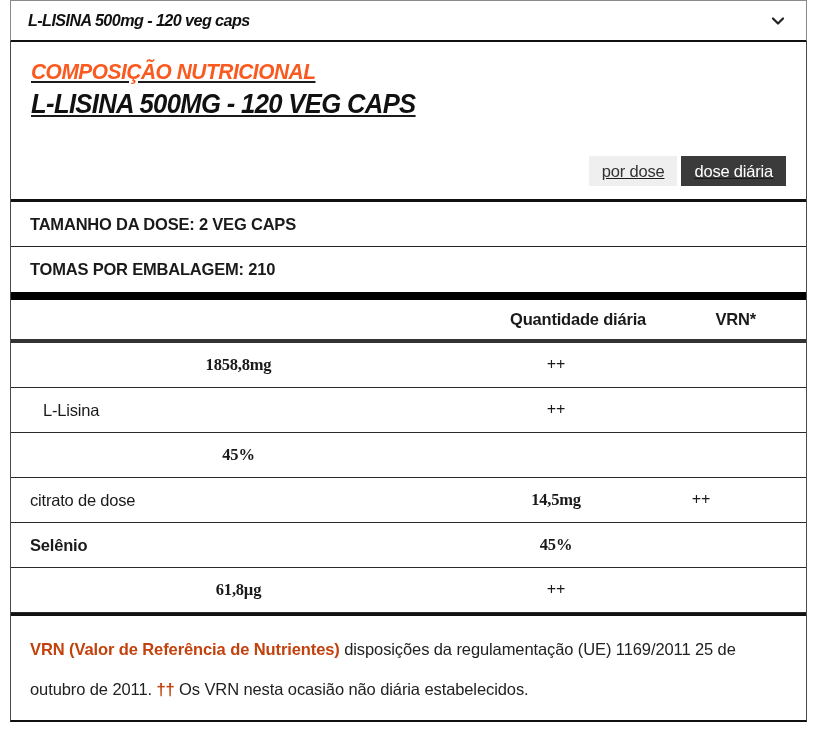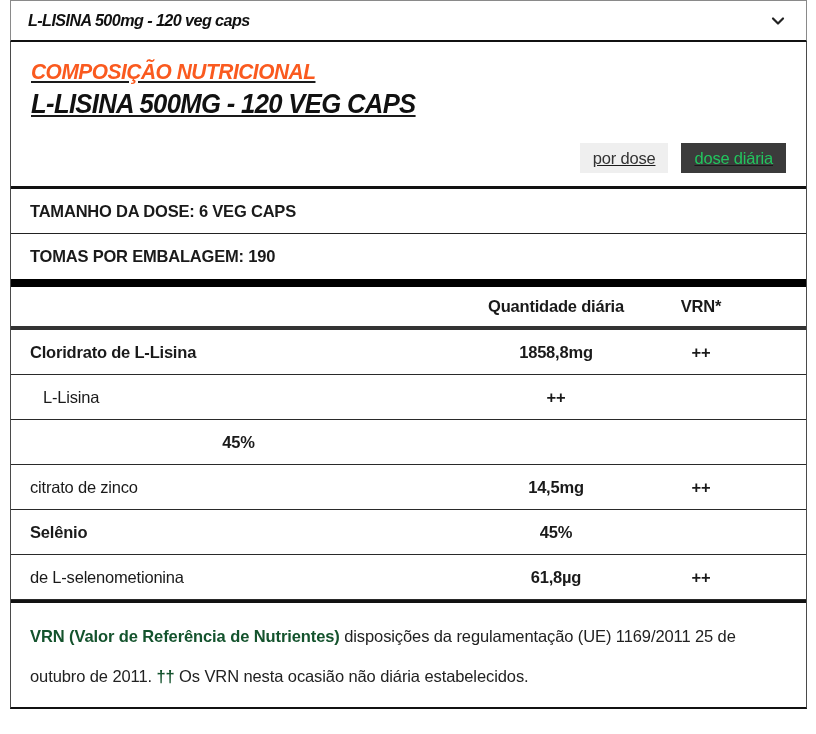--- a/index.html
+++ b/index.html
@@ -46,29 +46,29 @@
     display:block;
   }
   .title {
     font-weight:bold; font-style:italic;
     font-size:27px; letter-spacing:-0.7px; color:#111;
     transform:scaleX(0.95); transform-origin:left center;
     display:block; margin-top:4px;
   }
   .toggle-row {
     display:flex; justify-content:flex-end; align-items:center;
-    gap:13px; margin-top:23px;
+    gap:4px; margin-top:36px;
   }
   .toggle-btn {
     height:30px; display:flex; align-items:center;
     padding:0 13px; font-size:16.5px; letter-spacing:-0.2px;
     border:none; cursor:pointer; font-family:inherit;
   }
   .toggle-btn.inactive { background:#efefef; color:#333; }
-  .toggle-btn.active   { background:#3b3b3b; color:#22c55e; }
+  .toggle-btn.active   { background:#3b3b3b; color:#ffffff; }
 
   
   .info-section { border-top:3px solid #111; }
   .info-row {
     height:45px; display:flex; align-items:center;
     padding-left:19px;
     font-weight:bold; font-size:16.5px; letter-spacing:-0.2px;
     border-bottom:1px solid #222;
   }
   .info-row:last-child { border-bottom:none; }
@@ -79,40 +79,40 @@
     display:grid;
     grid-template-columns:1fr 180px 110px;
     align-items:center;
     padding-right:50px;
   }
   .thead {
     height:43px;
     border-bottom:4px solid #333;
     font-weight:bold; font-size:16.5px;
   }
-  .col-center { text-align:center; letter-spacing:-0.2px; }
+  .col-center { text-align:right; letter-spacing:-0.2px; }
   .trow {
     height:45px;
     border-bottom:1px solid #2a2a2a;
     font-size:16.5px;
   }
   .trow:last-of-type { border-bottom:none; }
   .cell-name { padding-left:19px; letter-spacing:-0.2px; }
   .cell-name.bold { font-weight:bold; }
   .cell-name.indent { padding-left:32px; }
-  .cell-val { text-align:center; font-weight:bold; letter-spacing:-0.2px; }
+  .cell-val { text-align:center; font-weight:bold; letter-spacing:-0.2px;font-family:Liberation Serif, serif; }
 
   
   .footnote {
     border-top:3px solid #111;
     padding:13px 24px 10px 19px;
     font-size:16.5px; line-height:2.45; letter-spacing:-0.1px;
     color:#222;
   }
-  .footnote b { color:#14532d; }
+  .footnote b { color:#c2410c; }
 </style>
 </head>
 <body>
 
 <div class="wrap">
 
   <div class="accordion">
     <span class="accordion-title">L-LISINA 500mg - 120 veg caps</span>
     <svg class="chev" viewBox="0 0 16 16">
       <polyline points="3,5.5 8,10.5 13,5.5" fill="none" stroke="#222" stroke-width="2.2" stroke-linecap="round" stroke-linejoin="round"></polyline>
@@ -124,55 +124,53 @@
     <div class="intro">
       <span class="subtitle" style="color:#fa5a1f">COMPOSIÇÃO NUTRICIONAL</span>
       <span class="title">L-LISINA 500MG - 120 VEG CAPS</span>
       <div class="toggle-row">
         <button class="toggle-btn inactive">por dose</button>
         <button class="toggle-btn active">dose diária</button>
       </div>
     </div>
 
     <div class="info-section">
-      <div class="info-row">TAMANHO DA DOSE: 6 VEG CAPS</div>
-      <div class="info-row">TOMAS POR EMBALAGEM: 190</div>
+      <div class="info-row">TAMANHO DA DOSE: 2 VEG CAPS</div>
+      <div class="info-row">TOMAS POR EMBALAGEM: 210</div>
     </div>
 
     <div class="thick-bar"></div>
 
     <div class="grid-row thead">
       <div></div>
       <div class="col-center">Quantidade diária</div>
       <div class="col-center">VRN*</div>
     </div>
 
     <div class="grid-row trow">
-      <div class="cell-name bold">Cloridrato de L-Lisina</div>
       <div class="cell-val">1858,8mg</div>
       <div class="cell-val">++</div>
     </div>
     <div class="grid-row trow">
       <div class="cell-name indent">L-Lisina</div>
       <div class="cell-val">++</div>
     </div>
     <div class="grid-row trow">
       <div class="cell-val">45%</div>
     </div>
     <div class="grid-row trow">
-      <div class="cell-name">citrato de zinco</div>
+      <div class="cell-name">citrato de dose</div>
       <div class="cell-val">14,5mg</div>
       <div class="cell-val">++</div>
     </div>
     <div class="grid-row trow">
       <div class="cell-name bold">Selênio</div>
       <div class="cell-val">45%</div>
     </div>
     <div class="grid-row trow">
-      <div class="cell-name">de L-selenometionina</div>
       <div class="cell-val">61,8µg</div>
       <div class="cell-val">++</div>
     </div>
 
     <div class="footnote">
       <b>VRN (Valor de Referência de Nutrientes)</b><span> disposições da regulamentação (UE) 1169/2011 25 de outubro de 2011. </span><b>††</b><span> Os VRN nesta ocasião não diária estabelecidos.</span>
     </div>
 
   </div>
 </div>

